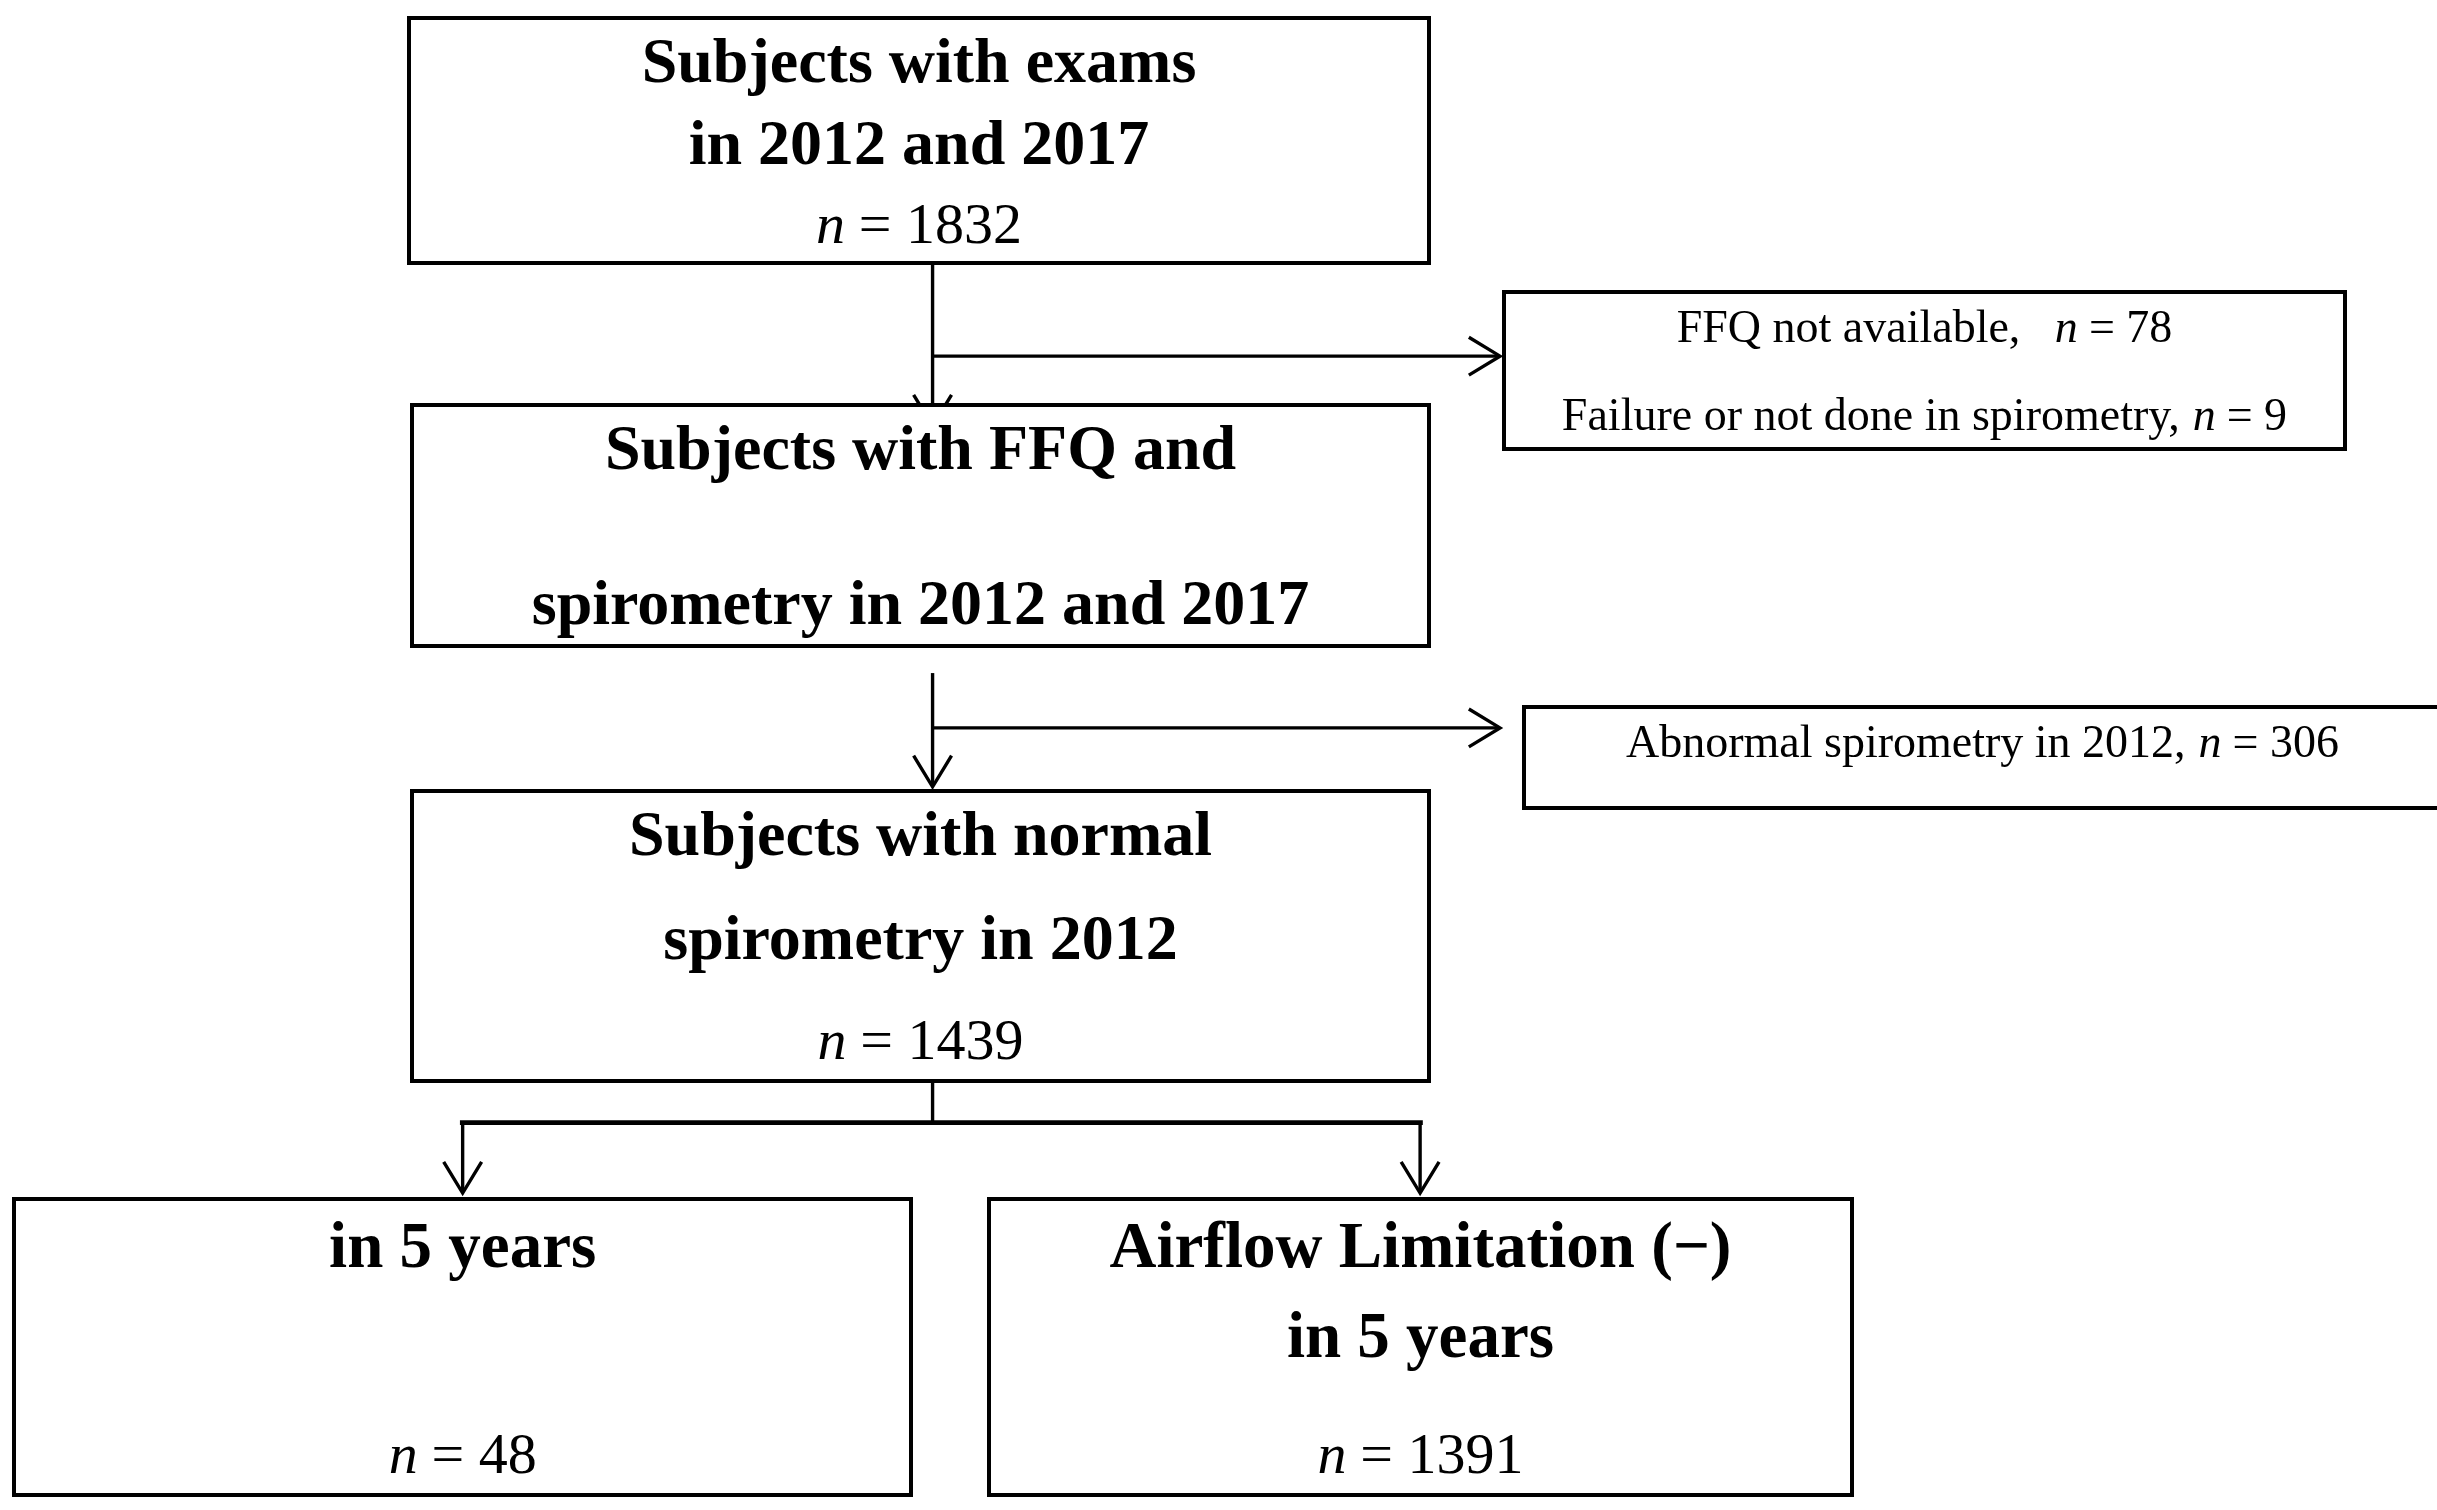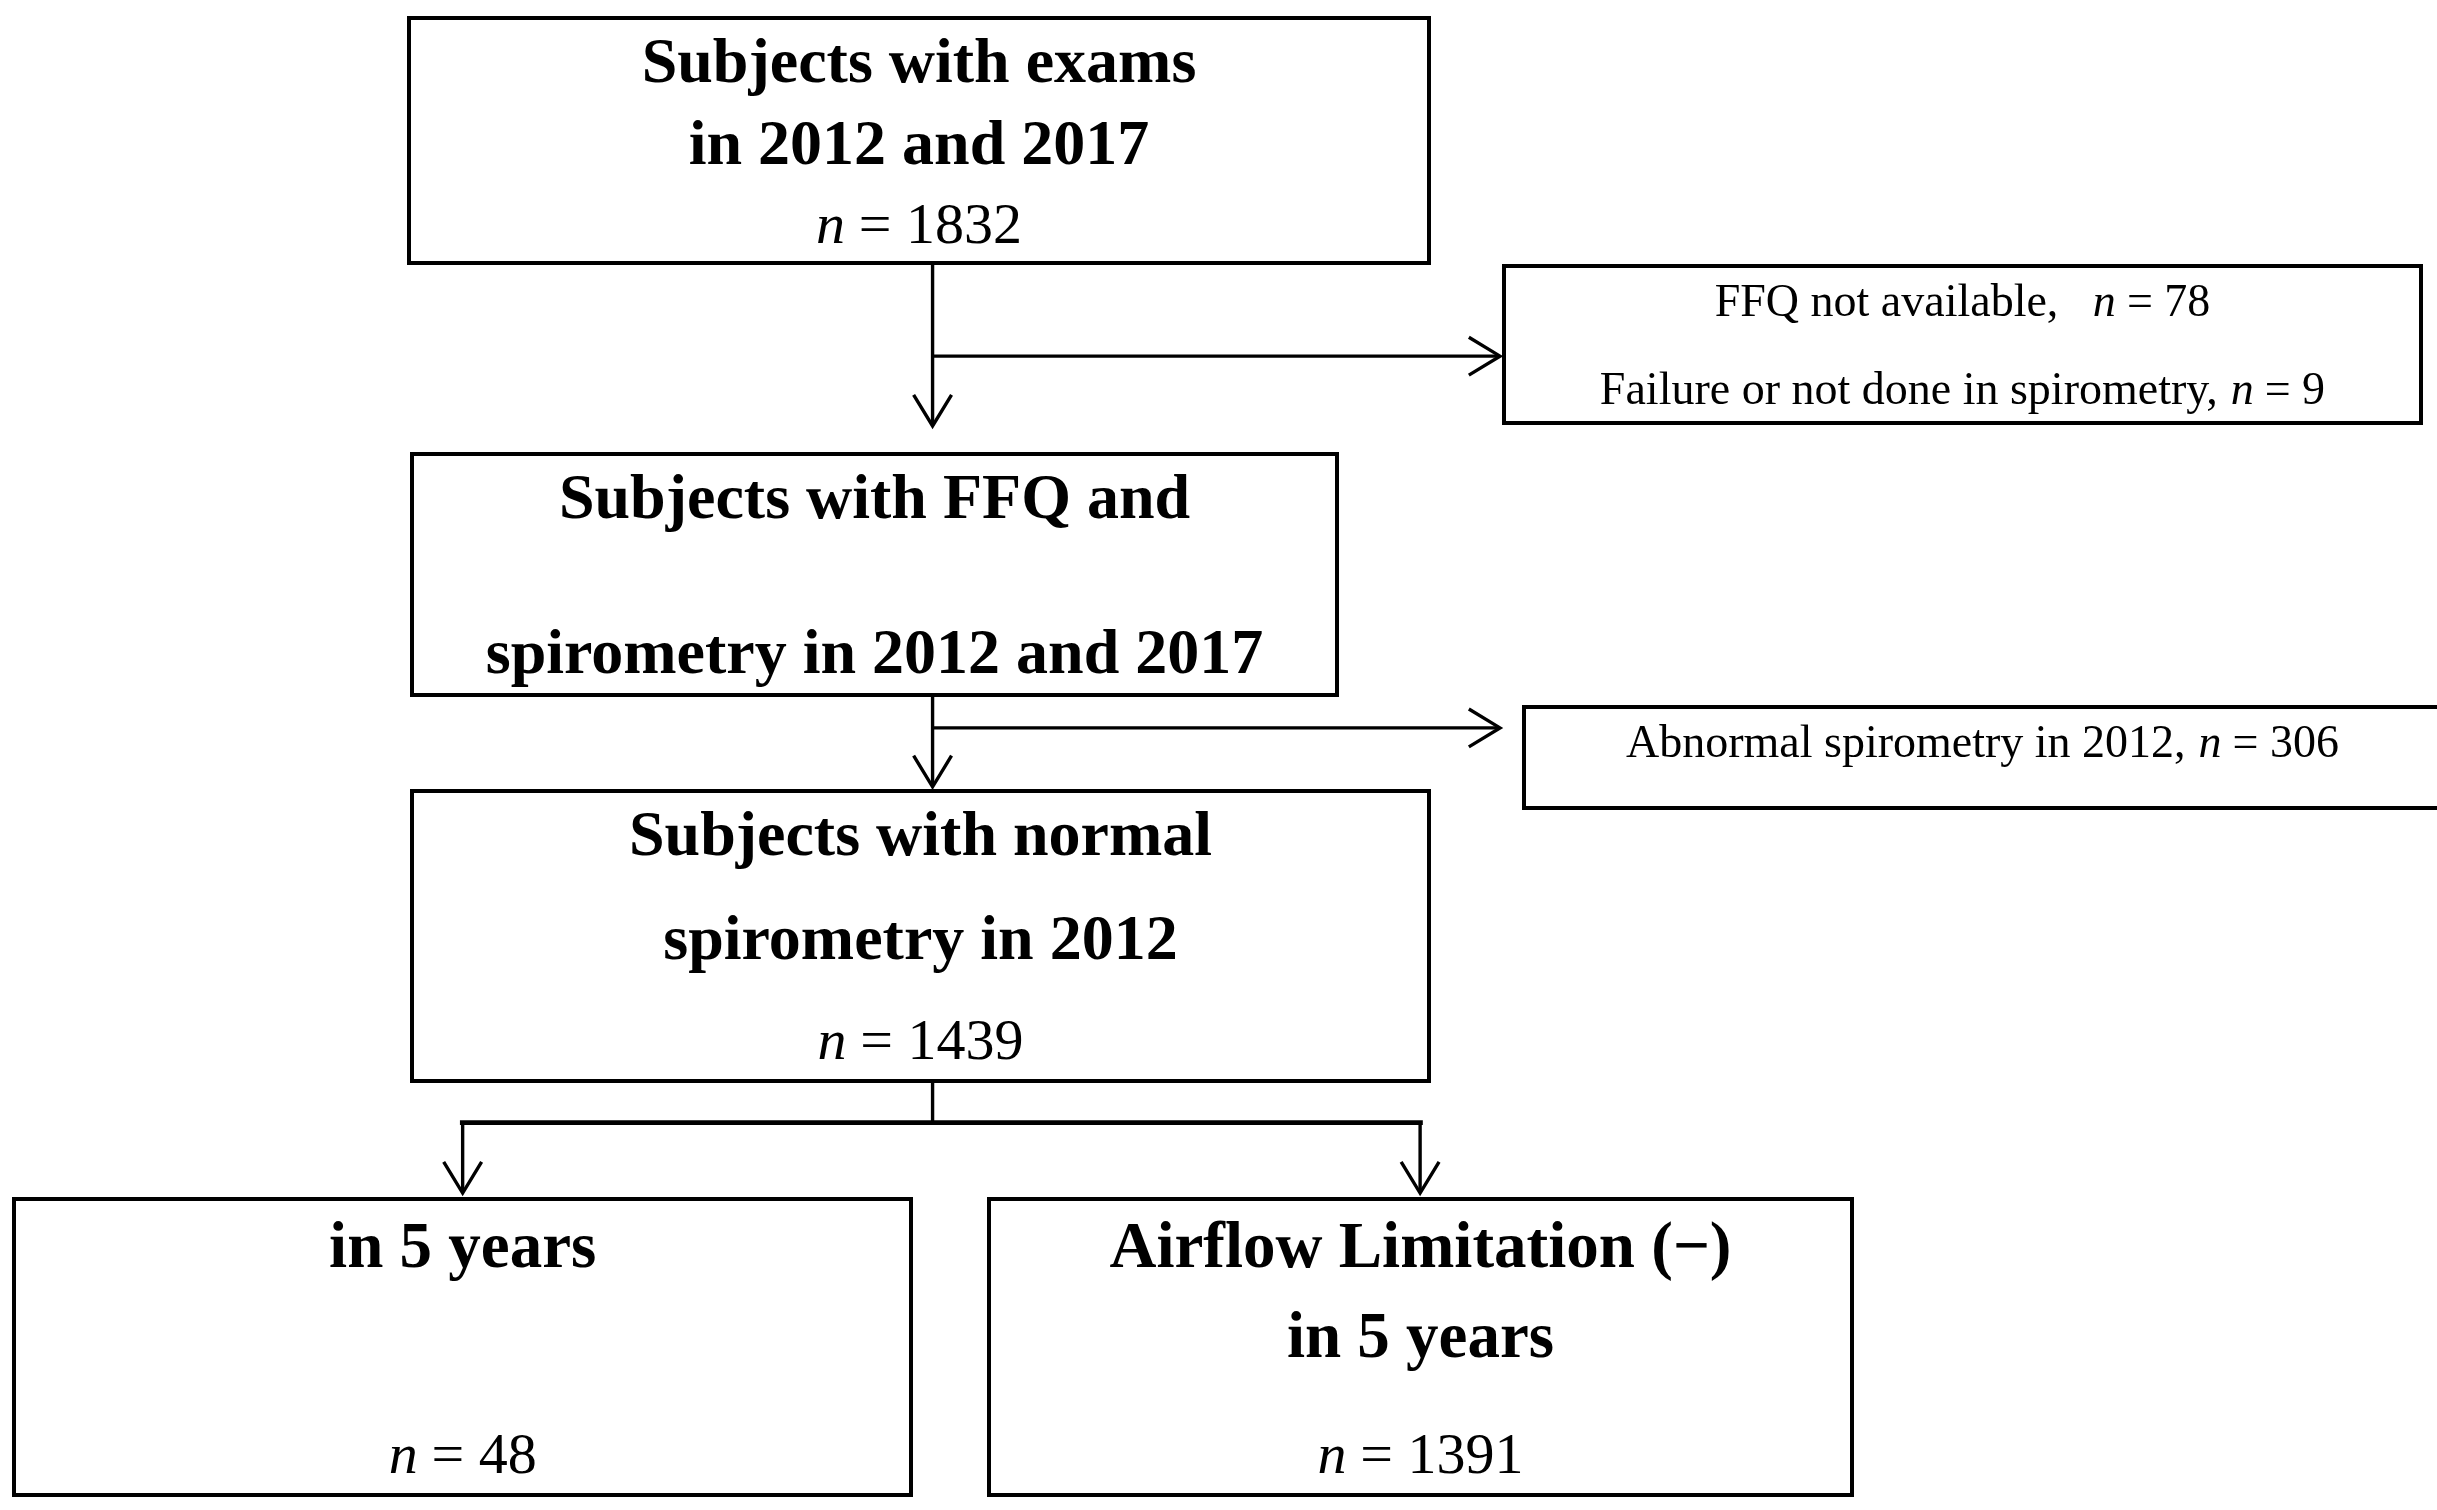--- a/index.html
+++ b/index.html
@@ -59,23 +59,23 @@
   .s-line.wide .nl { margin-left: 0.75em; }
   .box.side {
     font-size: 46px;
     line-height: 65px;
     font-weight: normal;
   }
   .s-line { white-space: nowrap; }
 
   
   #box-exams        { left: 407px;  top: 15.6px;   width: 1024px; height: 249px; }
-  #box-ffq          { left: 410px;  top: 452px;  width: 929px; height: 245px; font-family: Liberation Serif, serif; }
+  #box-ffq          { left: 410px;  top: 403px;  width: 1021px; height: 245px; font-family: Liberation Serif, serif; }
   #box-normal       { left: 410px;  top: 789px; width: 1021px; height: 294px; }
-  #box-excluded1    { left: 1502px; top: 264px;  width: 921px; height: 161px; }
+  #box-excluded1    { left: 1502px; top: 290px;  width: 845px; height: 161px; }
   #box-excluded2    { left: 1502px; top: 705px;  width: 921px; height: 105px; margin-left: 20px; }
   #box-al-pos       { left: 12.2px;   top: 1197px; width: 901px; height: 300px; }
   #box-al-neg       { left: 987px; top: 1197px; width: 867px; height: 300px; }
 </style>
 </head>
 <body>
 
 <div class="stage">
 
   <svg class="connectors" width="2438" height="1510" viewBox="0 0 3600 2230">

